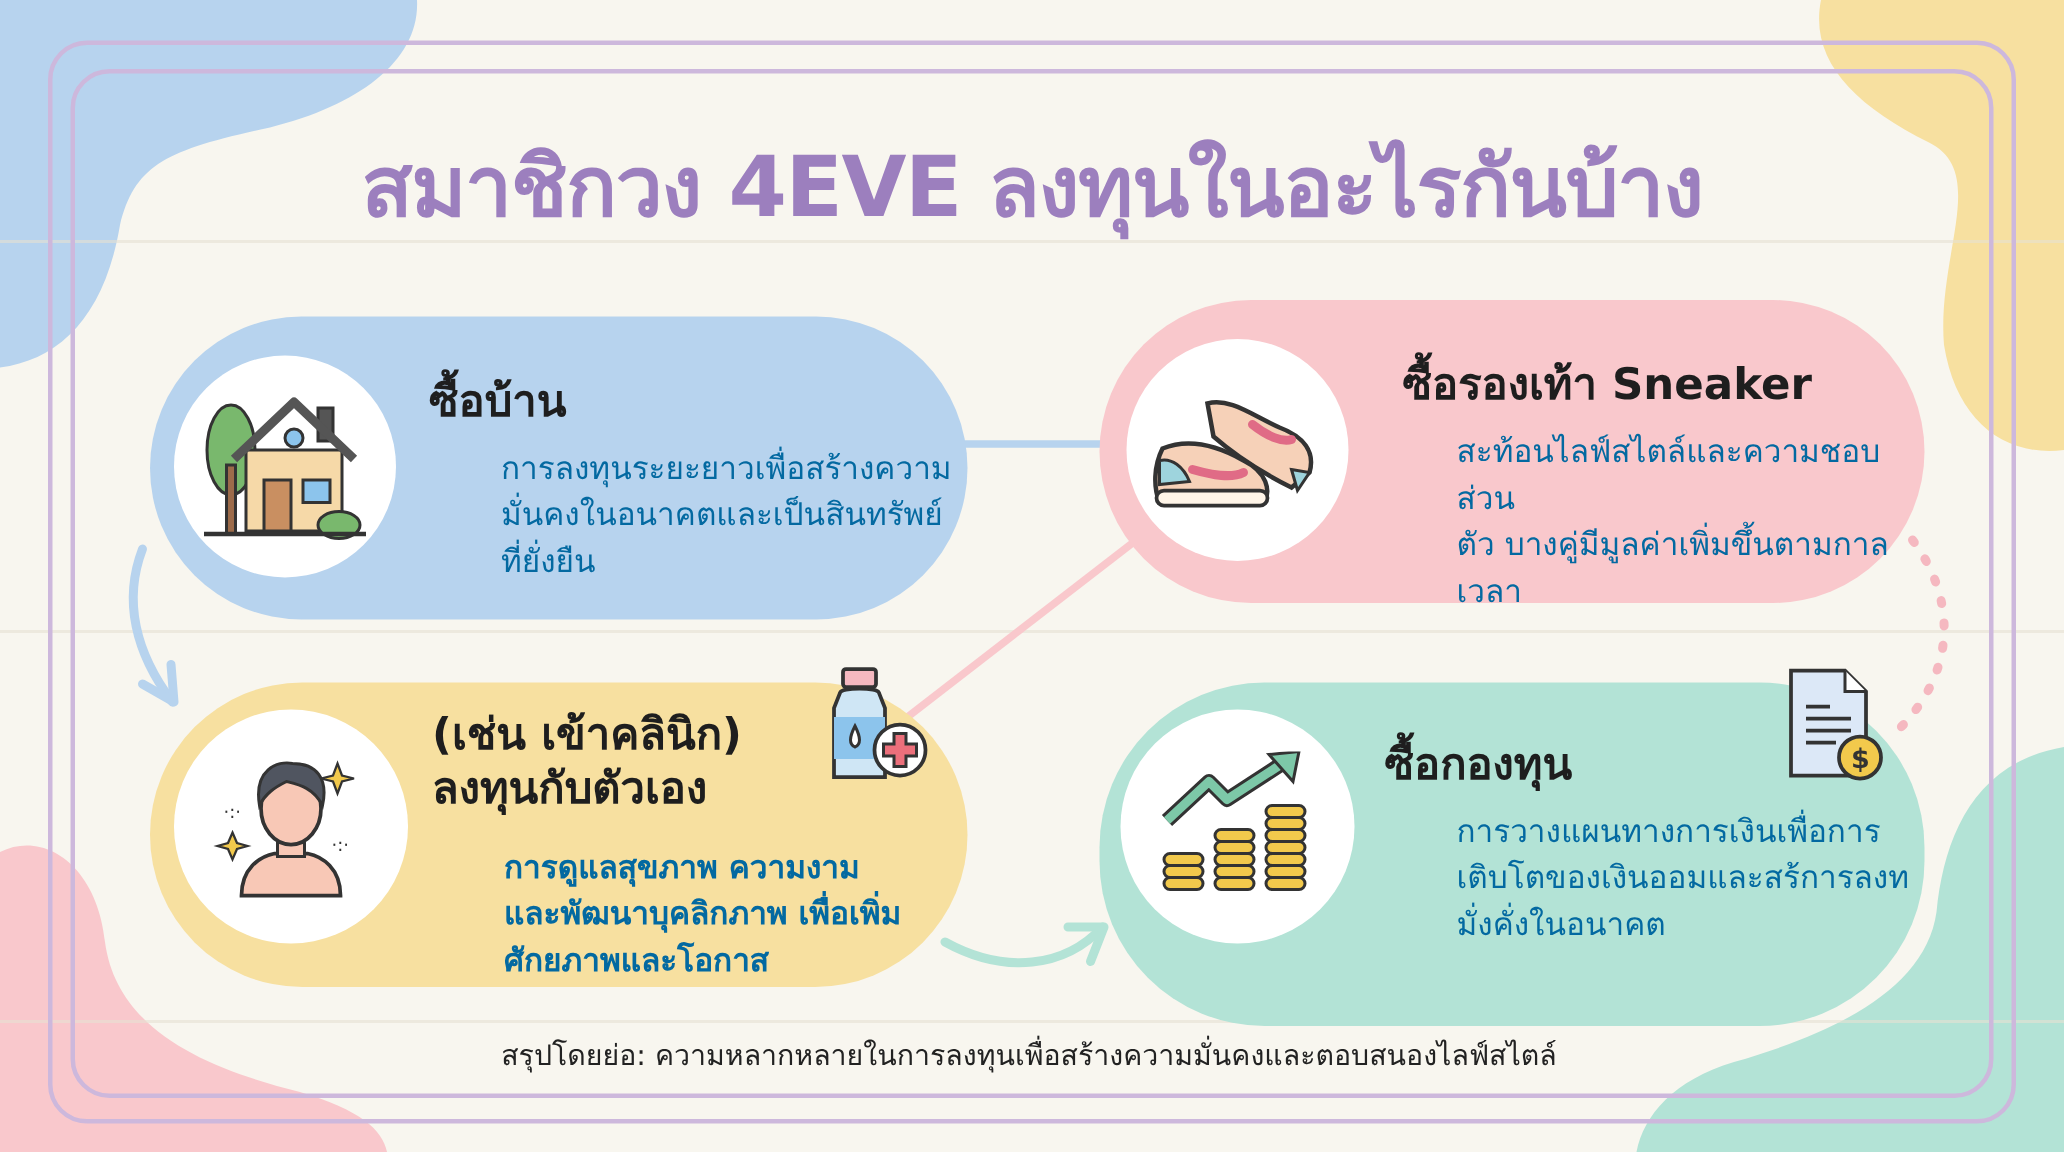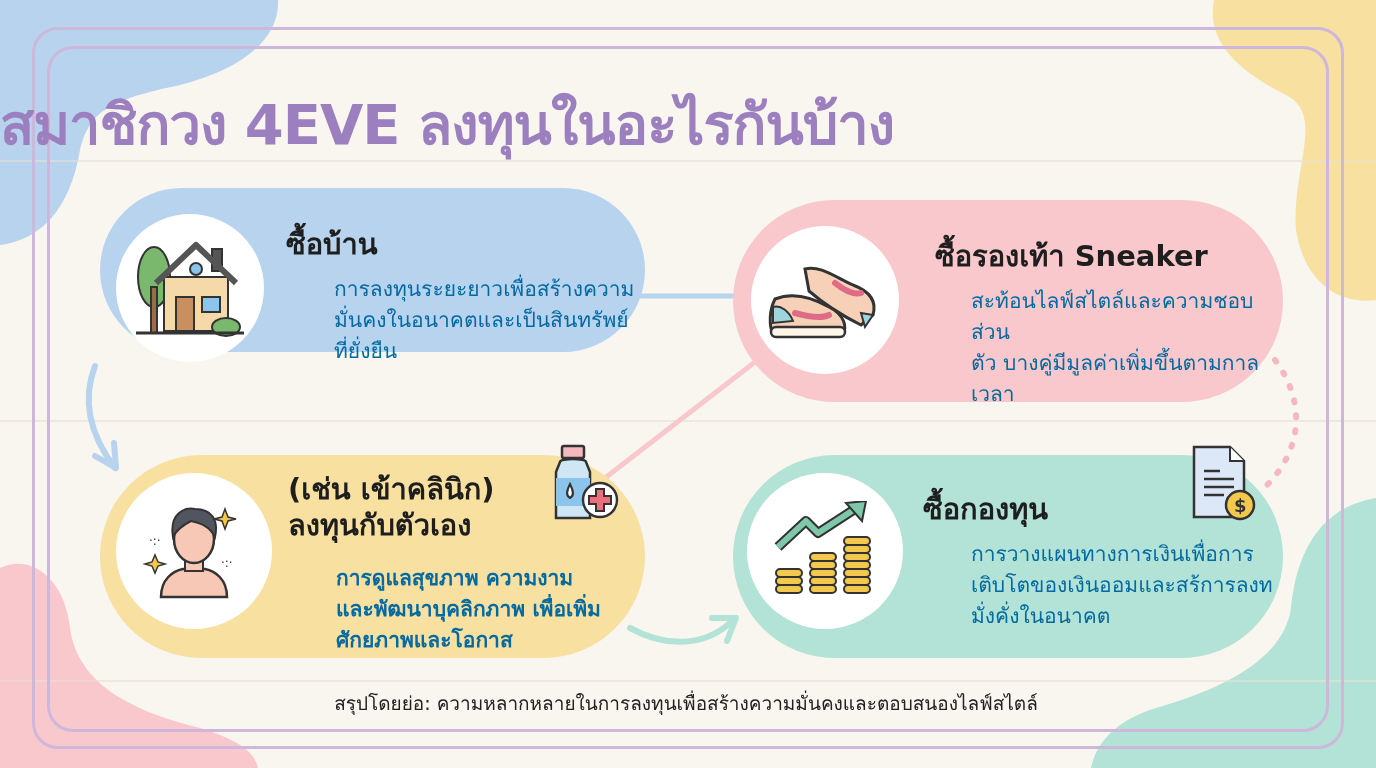--- a/index.html
+++ b/index.html
@@ -1,20 +1,20 @@
 <!DOCTYPE html>
 <html><head>
 <meta charset="utf-8">
 <style>
   html,body{margin:0;padding:0;}
   body{width:1376px;height:768px;overflow:hidden;background:#f8f6ef;position:relative;font-family:"DejaVu Sans","Liberation Sans",sans-serif;}
   .blob{position:absolute;}
   .frame{position:absolute;border:3px solid #cdb8dc;border-radius:26px;box-sizing:border-box;}
   .stripe{position:absolute;left:0;right:0;height:2px;background:rgba(230,225,210,0.6);}
-  .title{position:absolute;left:0;right:0;top:80px;text-align:left;font-size:56px;font-weight:bold;color:#9c7fbe;letter-spacing:-1px;}
+  .title{position:absolute;left:0;right:0;top:80px;text-align:center;font-size:56px;font-weight:bold;color:#9c7fbe;letter-spacing:-1px;}
   .card{position:absolute;border-radius:110px;}
   .circle{position:absolute;width:148px;height:148px;border-radius:50%;background:#ffffff;display:flex;align-items:center;justify-content:center;}
   .ctitle{position:absolute;font-size:29px;font-weight:bold;color:#1e1e1e;line-height:36px;}
   .cdesc{position:absolute;font-size:21px;color:#0369a1;line-height:31px;margin-left:48px;}
   .summary{position:absolute;left:0;right:4px;top:688px;text-align:center;font-size:19px;color:#222;}
   svg{display:block;}
 </style>
 </head>
 <body>
 
@@ -43,21 +43,21 @@
 <svg style="position:absolute;left:0;top:0" width="1376" height="768">
   <line x1="640" y1="296" x2="735" y2="296" stroke="#b7d3ee" stroke-width="5"></line>
   <line x1="605" y1="478" x2="755" y2="362" stroke="#f9c8cc" stroke-width="5"></line>
   <path d="M95 366 C82 400 90 435 115 468" fill="none" stroke="#b7d3ee" stroke-width="6" stroke-linecap="round"></path>
   <path d="M95 456 L116 468 L114 443" fill="none" stroke="#b7d3ee" stroke-width="6" stroke-linecap="round" stroke-linejoin="round"></path>
   <path d="M630 628 C670 650 710 645 735 618" fill="none" stroke="#b3e3d6" stroke-width="6" stroke-linecap="round"></path>
   <path d="M712 618 L736 618 L727 641" fill="none" stroke="#b3e3d6" stroke-width="6" stroke-linecap="round" stroke-linejoin="round"></path>
   <path d="M1275 360 C1305 400 1305 450 1262 490" fill="none" stroke="#f5b8c0" stroke-width="6" stroke-linecap="round" stroke-dasharray="2 13"></path>
 </svg>
 
-<div class="card" style="left:100px;top:188px;width:545px;height:164px;background:#b7d3ee;">
+<div class="card" style="left:100px;top:211px;width:545px;height:202px;background:#b7d3ee;">
   <div class="circle" style="left:16px;top:26px;">
     <svg width="112" height="102" viewBox="0 0 112 102">
       <ellipse cx="20" cy="40" rx="16" ry="30" fill="#79b86d" stroke="#333" stroke-width="2"></ellipse>
       <rect x="17" y="50" width="6" height="46" fill="#9c6b4a" stroke="#333" stroke-width="2"></rect>
       <rect x="78" y="12" width="10" height="22" fill="#555" stroke="#333" stroke-width="2"></rect>
       <rect x="30" y="40" width="64" height="54" fill="#f6d9a8" stroke="#333" stroke-width="2"></rect>
       <path d="M22 46 L62 8 L102 46" fill="none" stroke="#555" stroke-width="6" stroke-linejoin="round"></path>
       <circle cx="62" cy="32" r="6" fill="#8cc4ec" stroke="#333" stroke-width="2"></circle>
       <rect x="42" y="60" width="18" height="34" fill="#c98f61" stroke="#333" stroke-width="2"></rect>
       <rect x="68" y="60" width="18" height="15" fill="#8cc4ec" stroke="#333" stroke-width="2"></rect>
@@ -118,21 +118,21 @@
 </div>
 <svg style="position:absolute;left:550px;top:444px" width="72" height="80" viewBox="0 0 72 80">
   <rect x="12" y="2" width="22" height="12" rx="2" fill="#f5b8c0" stroke="#333" stroke-width="2.5"></rect>
   <path d="M10 18 C10 14 36 14 36 18 L40 28 L40 74 L6 74 L6 28 Z" fill="#cfe6f5" stroke="#333" stroke-width="2.5"></path>
   <rect x="6" y="34" width="34" height="28" fill="#8cc4ec"></rect>
   <path d="M20 40 C16 48 16 52 20 54 C24 52 24 48 20 40 Z" fill="#fff" stroke="#333" stroke-width="2"></path>
   <circle cx="50" cy="56" r="17" fill="#fff" stroke="#333" stroke-width="2.5"></circle>
   <path d="M46 45 H54 V52 H61 V60 H54 V67 H46 V60 H39 V52 H46 Z" fill="#ec6f7b" stroke="#333" stroke-width="2"></path>
 </svg>
 
-<div class="card" style="left:733px;top:455px;width:550px;height:203px;background:#b3e3d6;">
+<div class="card" style="left:733px;top:455px;width:550px;height:229px;background:#b3e3d6;">
   <div class="circle" style="left:14px;top:18px;width:156px;height:156px;">
     <svg width="110" height="100" viewBox="0 0 110 100">
       <path d="M8 46 L36 20 L48 32 L88 6" fill="none" stroke="#333" stroke-width="10" stroke-linejoin="round"></path>
       <path d="M8 46 L36 20 L48 32 L88 6" fill="none" stroke="#7dc8a8" stroke-width="6" stroke-linejoin="round"></path>
       <path d="M76 2 L96 0 L92 20 Z" fill="#7dc8a8" stroke="#333" stroke-width="2"></path>
       <g fill="#f2c94c" stroke="#333" stroke-width="2">
         <rect x="6" y="68" width="26" height="8" rx="4"></rect>
           <rect x="6" y="76" width="26" height="8" rx="4"></rect>
           <rect x="6" y="84" width="26" height="8" rx="4"></rect>
         <rect x="40" y="52" width="26" height="8" rx="4"></rect>

